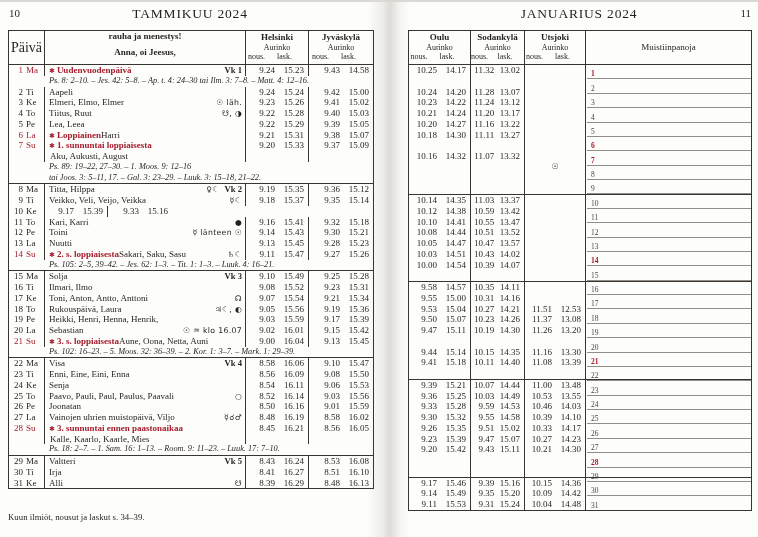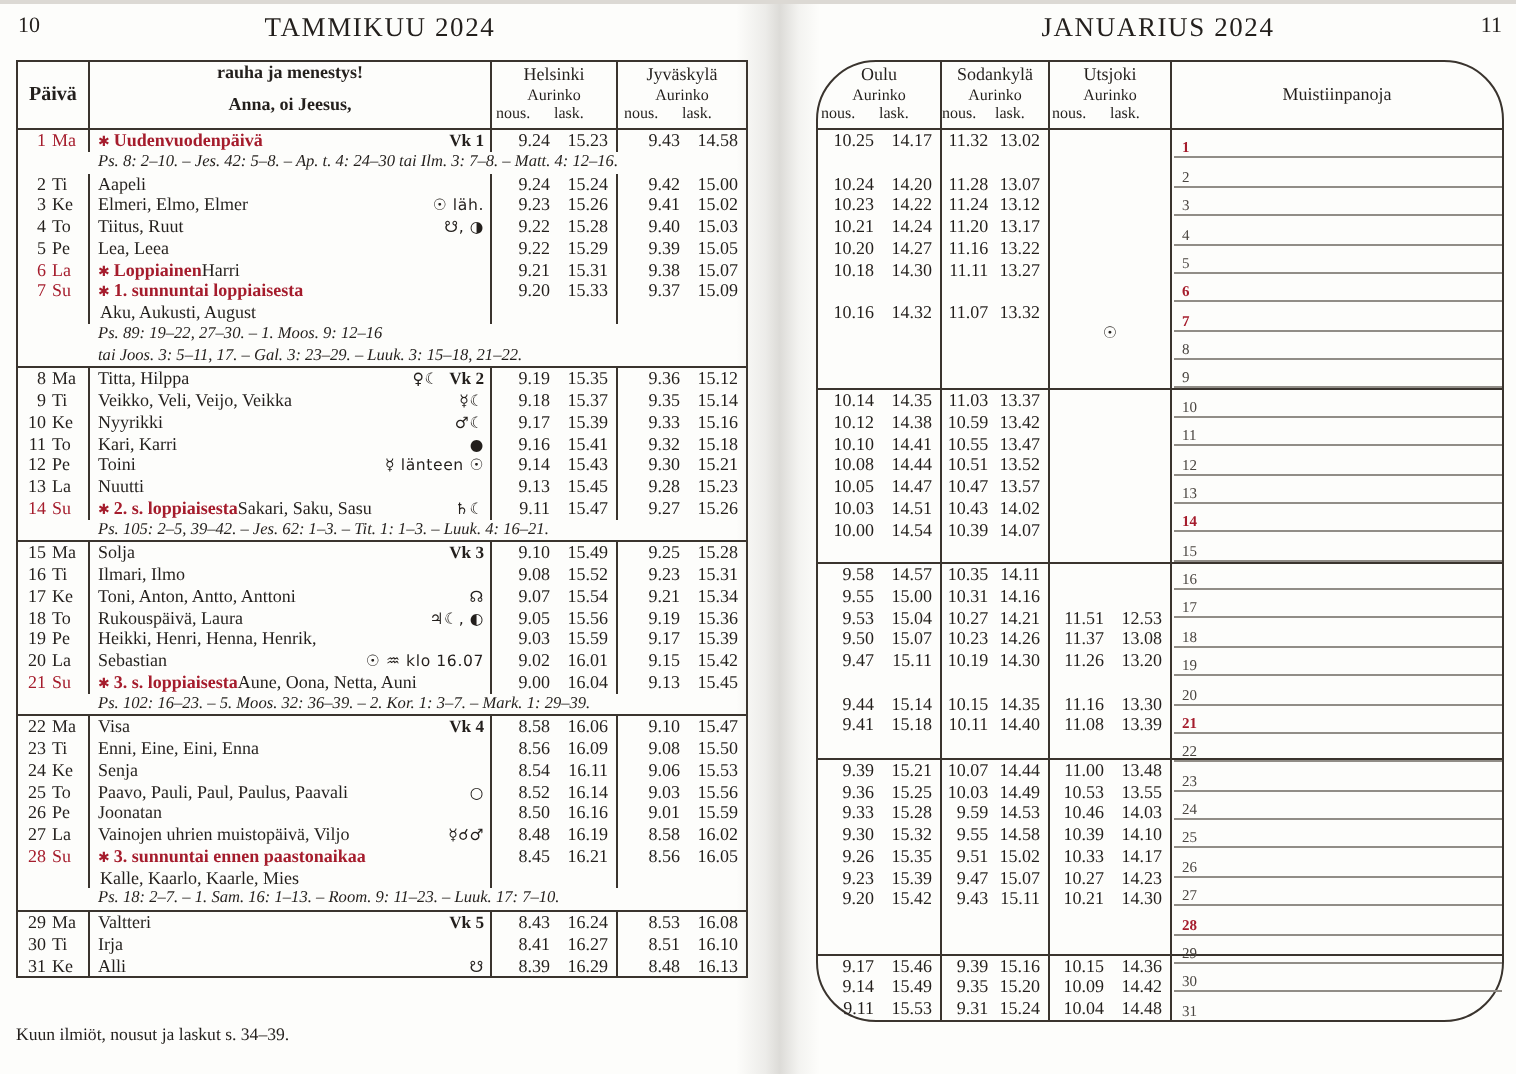--- a/index.html
+++ b/index.html
@@ -18,32 +18,32 @@
 
   .pgnum{position:absolute;top:7px;font-size:11px;}
   .title{position:absolute;top:6px;text-align:center;font-size:13.5px;letter-spacing:.8px;}
   #titleL{left:8px;width:364px;}
   #titleR{left:29px;width:342px;}
   #pgnumL{left:9px;}
   #pgnumR{right:7px;}
 
   .tbl{position:absolute;top:30px;border:1px solid var(--bc);background:#fdfdfb;}
   #tblL{left:8px;width:364px;}
-  #tblR{left:29px;width:342px;border-radius:30px;}
+  #tblR{left:29px;width:342px;}
 
   .hdr{display:flex;border-bottom:1px solid var(--bc);height:33px;}
   .hc{box-sizing:border-box;text-align:center;overflow:hidden;}
   .br{border-right:1px solid var(--bc);}
   .w-day{width:36px;} .w-nm{flex:1;} .w-hel{width:63px;} .w-jyv{width:64px;}
   .w-oul{width:62px;} .w-sod{width:54px;} .w-uts{width:61px;} .w-note{flex:1;text-align:center;}
-  .hc .city{font-weight:normal;font-size:9px;line-height:11px;padding-top:1px;}
+  .hc .city{font-weight:bold;font-size:9px;line-height:11px;padding-top:1px;}
   .hc .sub{font-size:8px;line-height:9px;}
   .hc .cols{display:flex;justify-content:center;font-size:8px;line-height:10px;}
   .hc .cols span{width:29px;text-align:left;}
-  .hc.daylbl{font-size:10px;line-height:33px;font-weight:bold;}
+  .hc.daylbl{font-size:14px;line-height:33px;}
   .hc .motto{font-weight:bold;font-size:9px;line-height:11.5px;padding-top:4px;}
   .hc.notelbl{font-size:9px;line-height:33px;}
 
   .body{position:relative;}
   .blk + .blk{border-top:1px solid var(--bc);}
   .ln{display:flex;height:10.75px;line-height:10.4px;font-size:9px;white-space:nowrap;}
   .cell{box-sizing:border-box;display:flex;align-items:baseline;overflow:visible;}
   .dnum{display:inline-block;width:14px;text-align:right;}
   .wd{margin-left:3px;}
   .redtx{color:var(--red);}
@@ -294,26 +294,20 @@
               <div class="cell tcell w-jyv">
                 <span class="tr1">9.35</span>
                 <span class="tr2">15.14</span>
               </div>
             </div>
             <div class="ln">
               <div class="cell br w-day">
                 <span class="dnum">10</span>
                 <span class="wd">Ke</span>
               </div>
-              <div class="cell br w-nm nm">
-                <span>Nyyrikki</span>
-                <span class="rgt">
-                  <span class="sym">♂☾</span>
-                </span>
-              </div>
               <div class="cell tcell w-hel br">
                 <span class="tr1">9.17</span>
                 <span class="tr2">15.39</span>
               </div>
               <div class="cell tcell w-jyv">
                 <span class="tr1">9.33</span>
                 <span class="tr2">15.16</span>
               </div>
             </div>
             <div class="ln">

